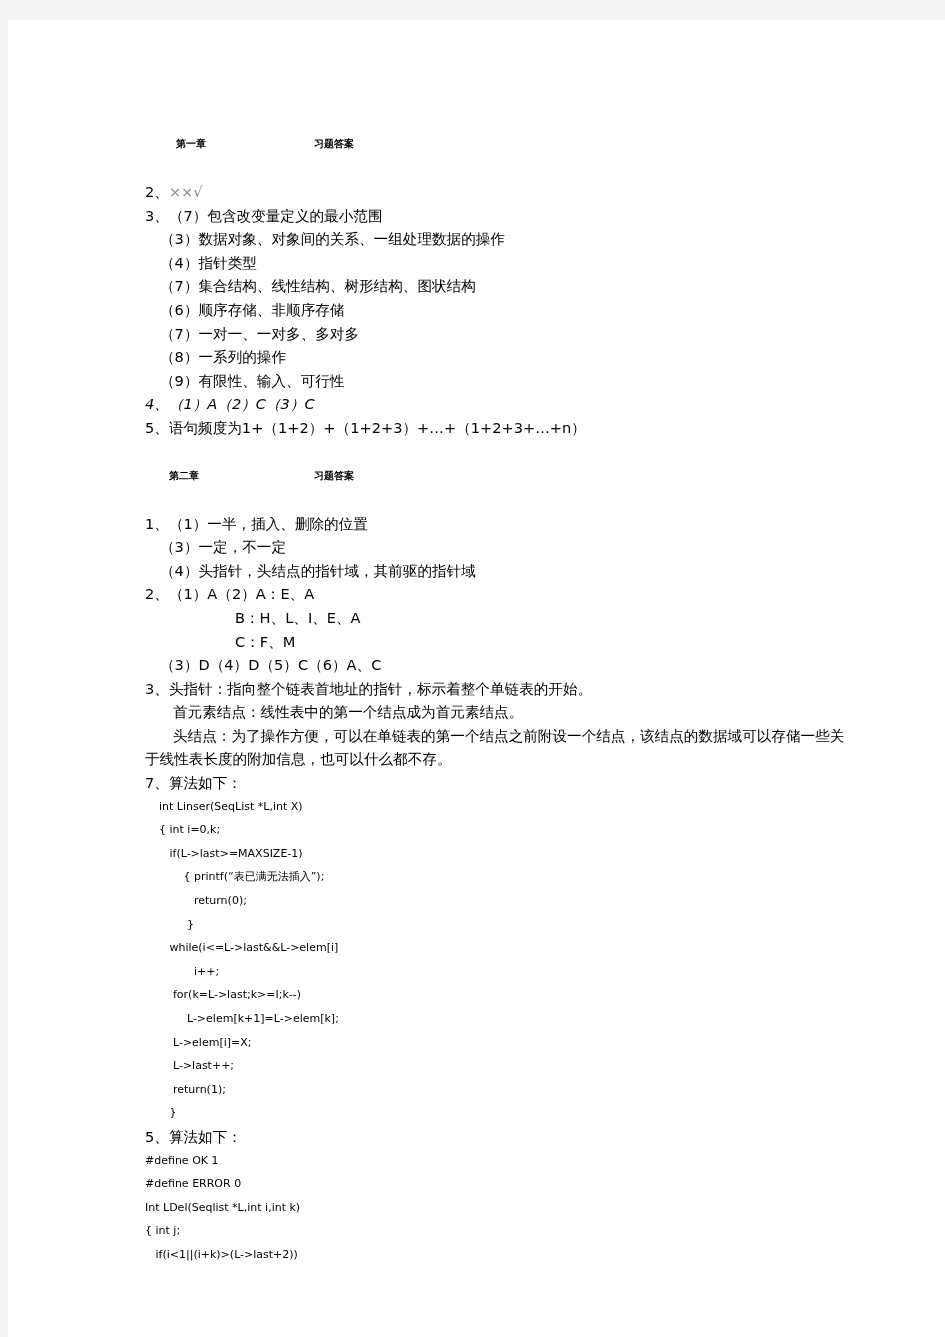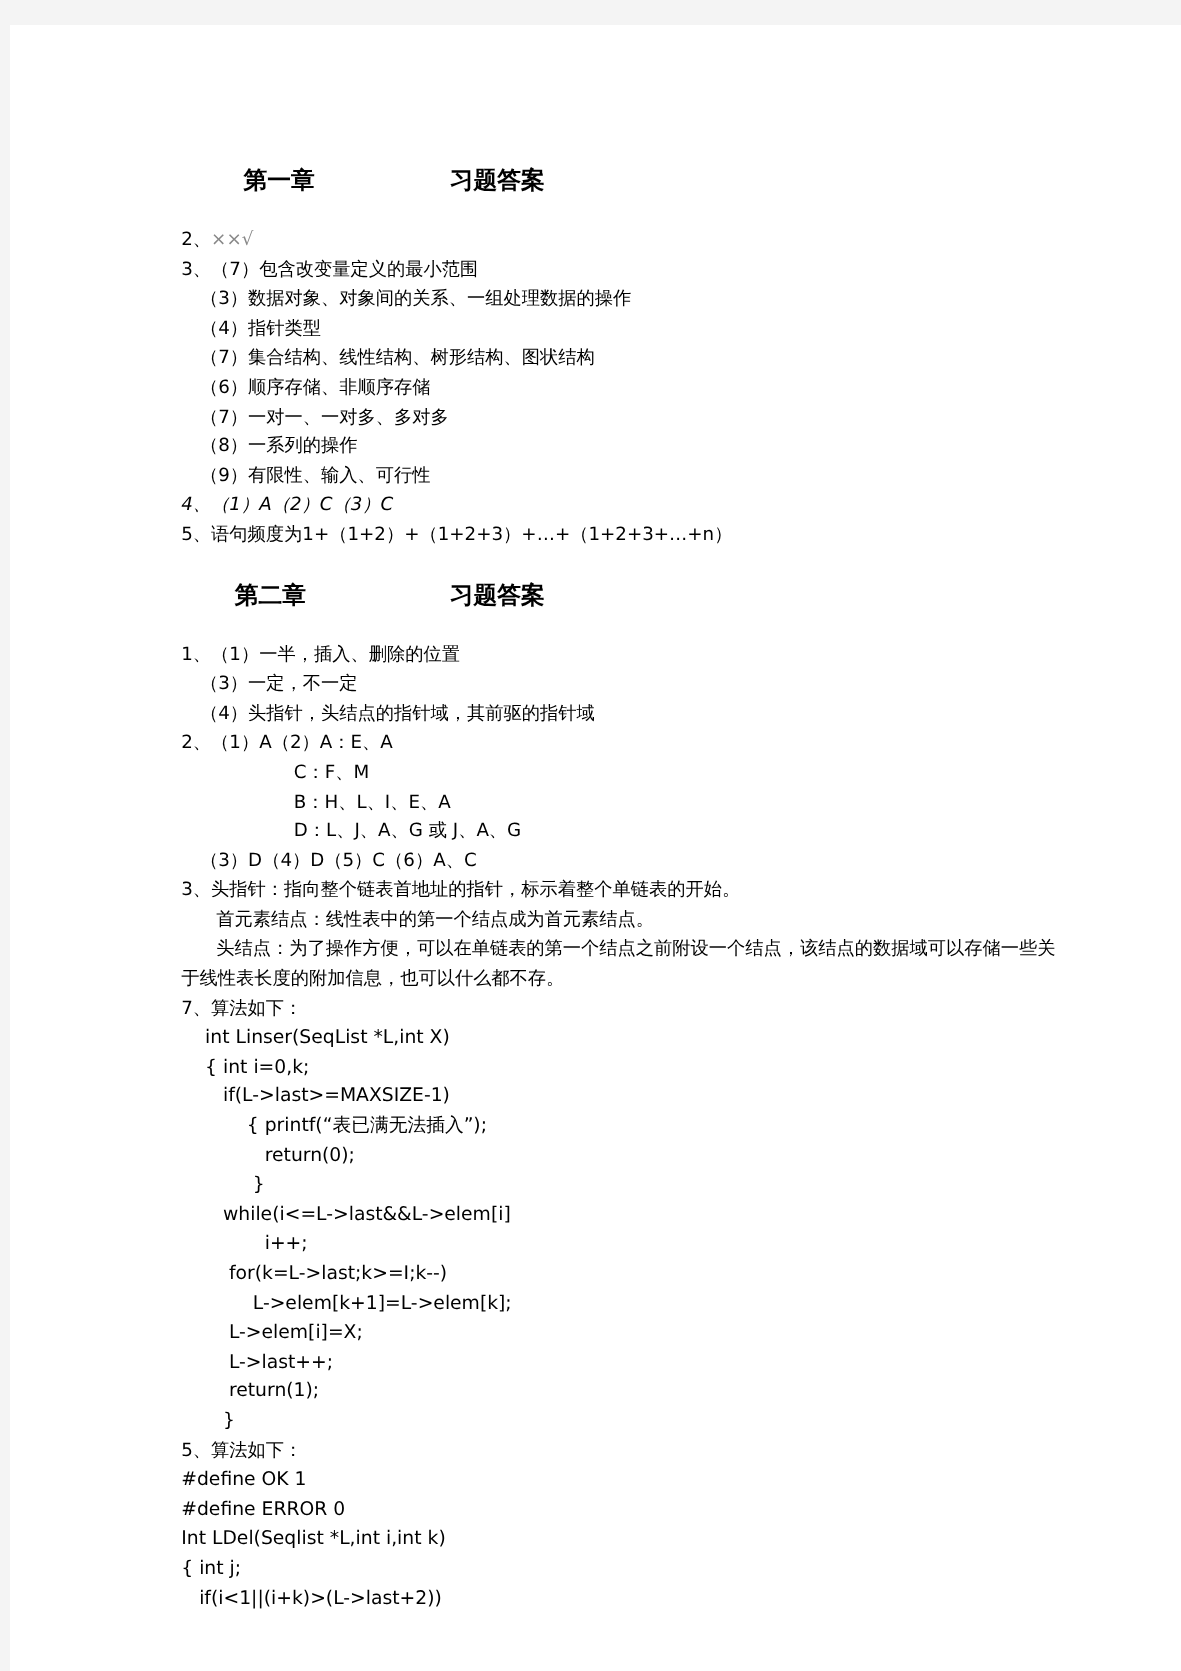--- a/index.html
+++ b/index.html
@@ -32,35 +32,35 @@
     color: #000000;
     letter-spacing: 0px;
   }
   .line {
     white-space: pre-wrap;
     word-break: break-word;
   }
   .chapter {
     font-family: "DejaVu Serif", "Liberation Serif", serif;
     font-weight: bold;
-    font-size: 19px;
+    font-size: 10px;
     line-height: 24px;
     white-space: pre;
   }
   .chapter-a { padding-left: 10px; }
   .chapter-b { padding-left: 3px; }
   .gray { color: #888888; }
   .para {
     text-indent: 28px;
     white-space: normal;
     line-height: 23.6px;
   }
   .code {
     font-family: "DejaVu Sans", "Liberation Sans", sans-serif;
-    font-size: 15px;
+    font-size: 11px;
     line-height: 23.6px;
     white-space: pre;
   }
 </style>
 </head>
 <body>
 
 <div class="page">
   <div class="doc">
 
@@ -84,23 +84,22 @@
 
     <div class="chapter chapter-b">
       <span>第二章</span><span style="display:inline-block;width:115px"></span><span>习题答案</span>
     </div>
 
     <div id="ch2-items">
         <div class="line" style="padding-left: 0px;"><span>1、</span><span>（1）一半，插入、删除的位置</span></div>
         <div class="line" style="padding-left: 15px;"><span>（3）一定，不一定</span></div>
         <div class="line" style="padding-left: 15px;"><span>（4）头指针，头结点的指针域，其前驱的指针域</span></div>
         <div class="line" style="padding-left: 0px;"><span>2、</span><span>（1）A（2）A：E、A</span></div>
+        <div class="line" style="padding-left: 90px;"><span>B：H、L、I、E、A</span></div>
         <div class="line" style="padding-left: 90px;"><span>C：F、M</span></div>
-        <div class="line" style="padding-left: 90px;"><span>B：H、L、I、E、A</span></div>
-        <div class="line" style="padding-left: 90px;"><span>D：L、J、A、G 或 J、A、G</span></div>
         <div class="line" style="padding-left: 15px;"><span>（3）D（4）D（5）C（6）A、C</span></div>
         <div class="line" style="padding-left: 0px;"><span>3、</span><span>头指针：指向整个链表首地址的指针，标示着整个单链表的开始。</span></div>
       </div>
 
     <div id="ch2-paras">
         <div class="line para">首元素结点：线性表中的第一个结点成为首元素结点。</div>
         <div class="line para">头结点：为了操作方便，可以在单链表的第一个结点之前附设一个结点，该结点的数据域可以存储一些关于线性表长度的附加信息，也可以什么都不存。</div>
       </div>
 
     <div class="line">7、算法如下：</div>

